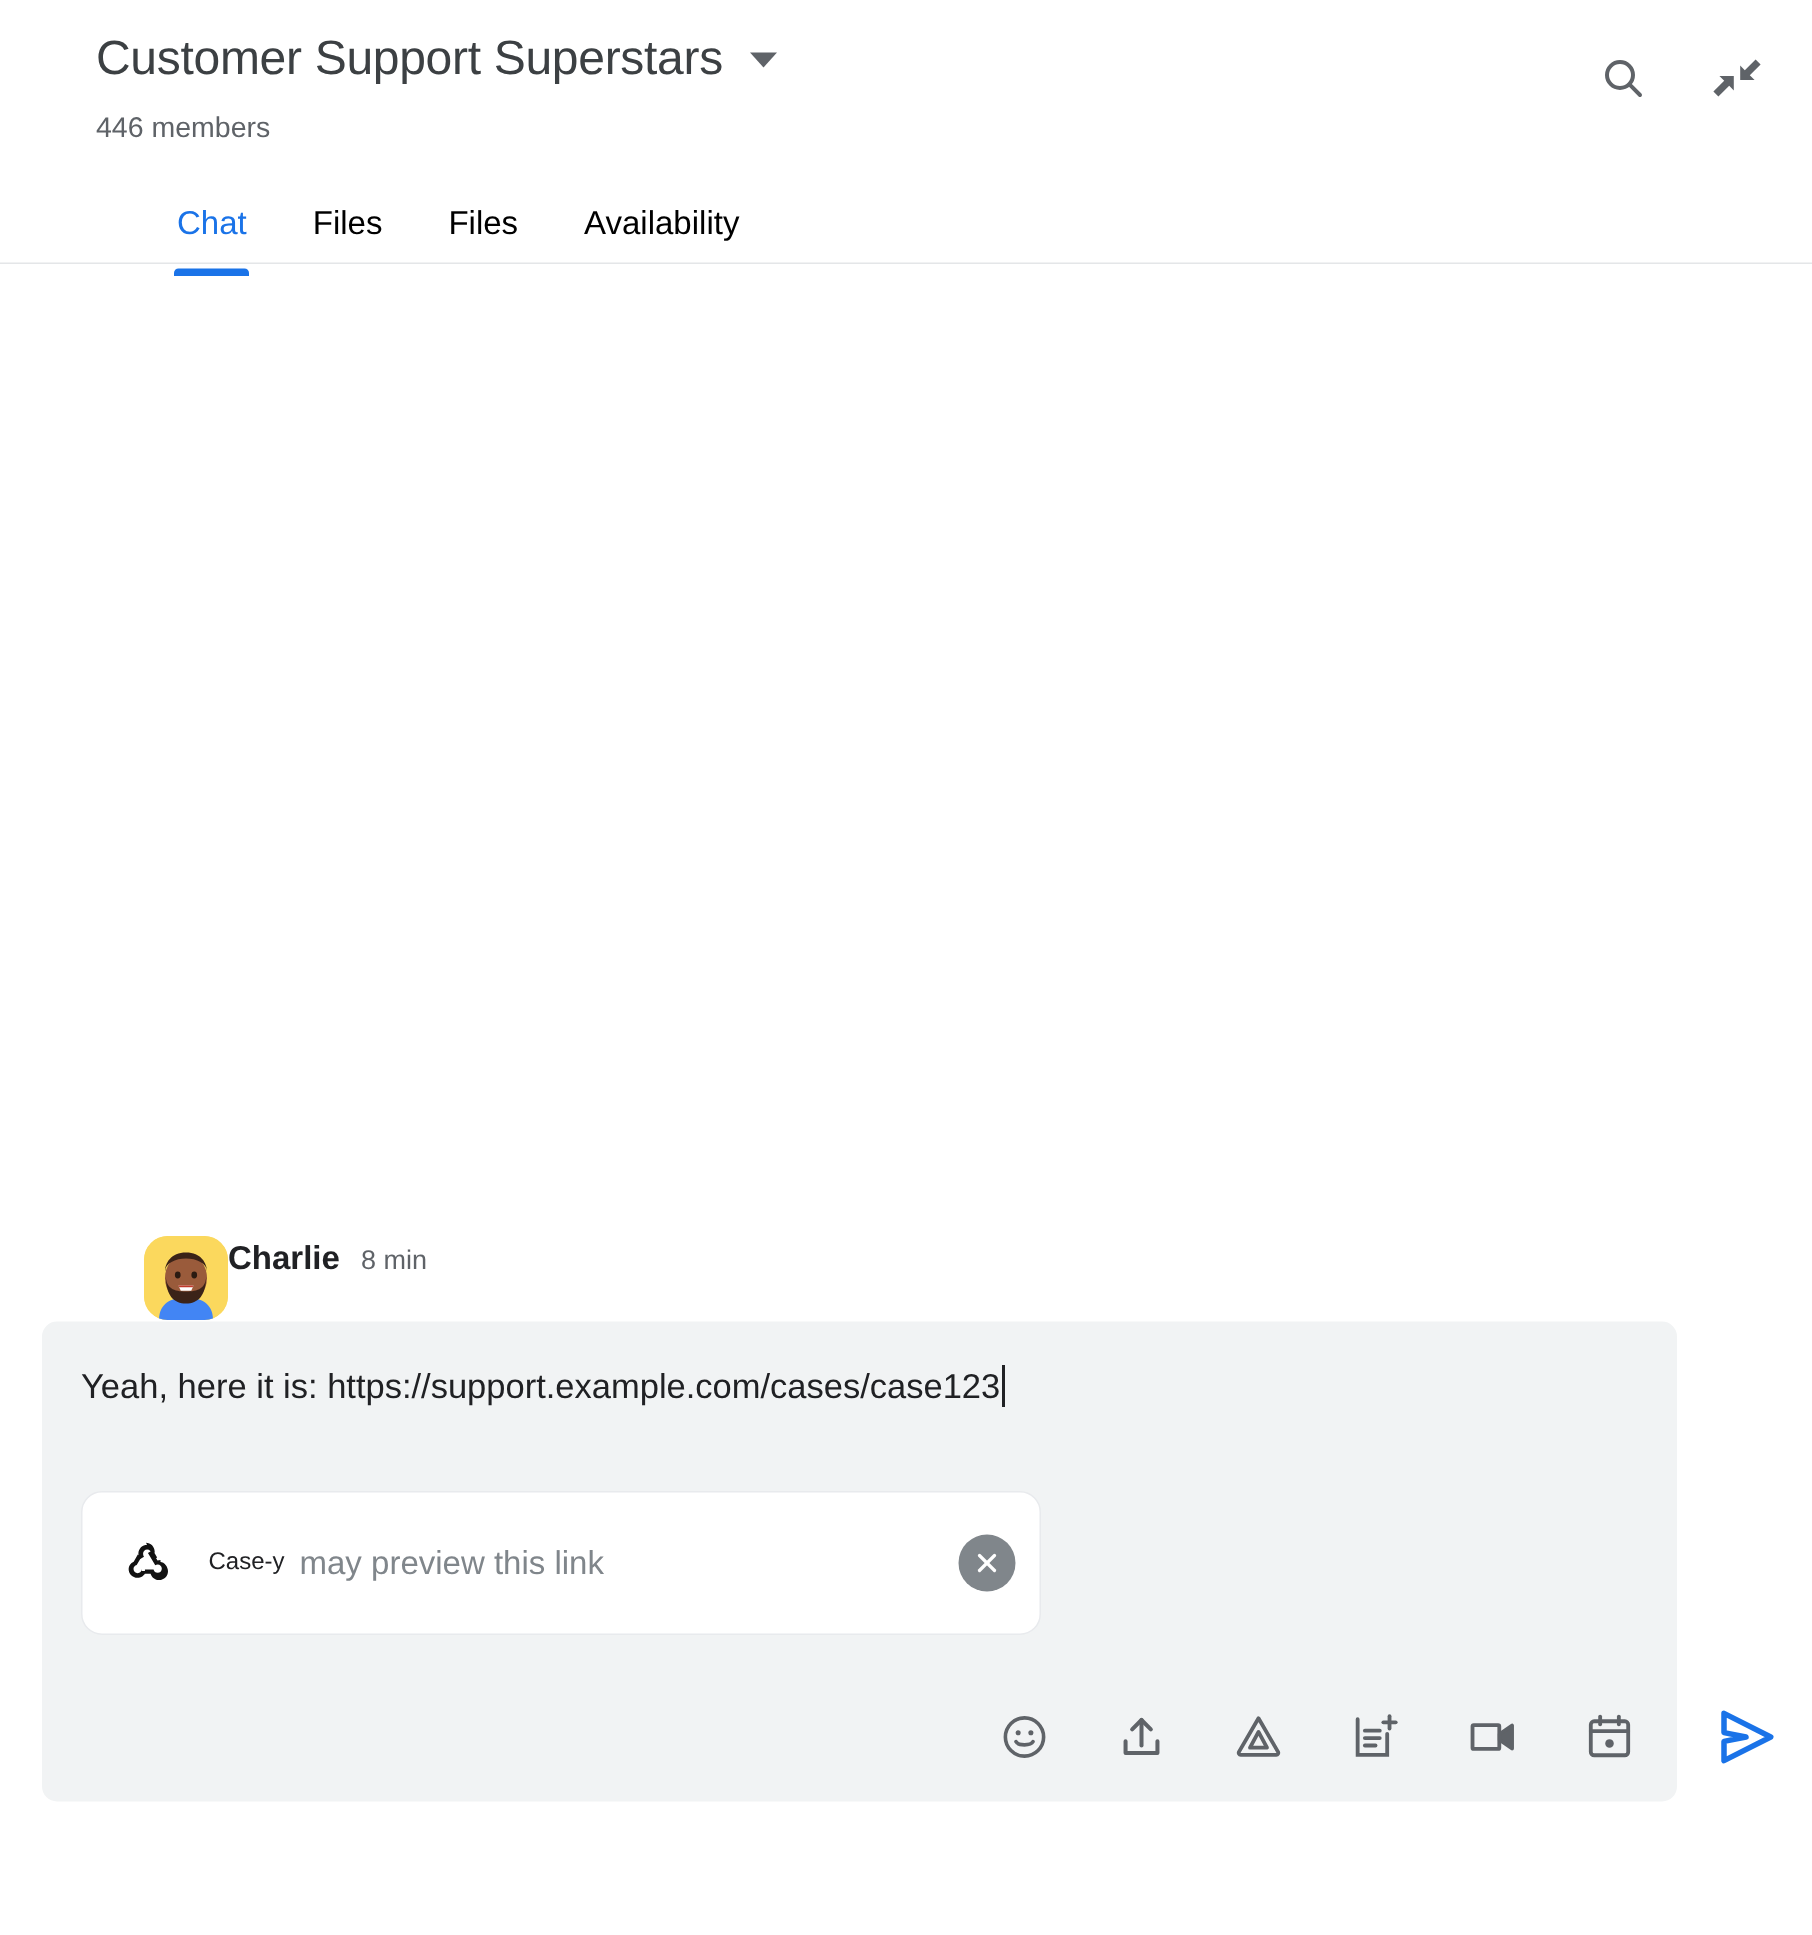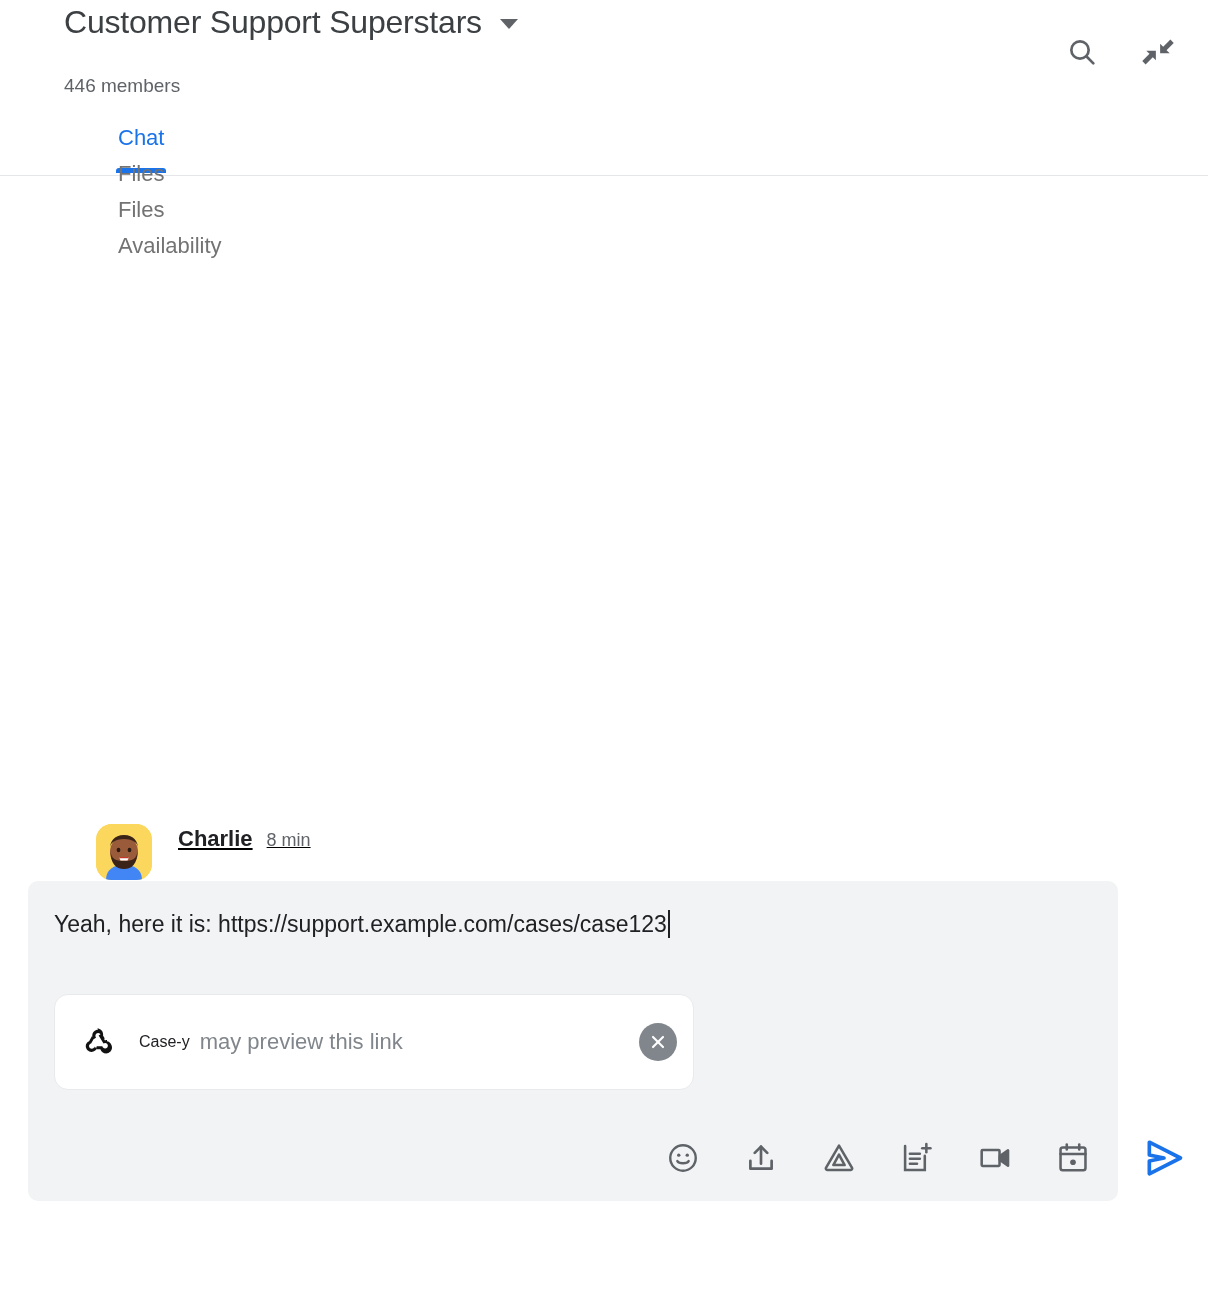--- a/index.html
+++ b/index.html
@@ -10,21 +10,21 @@
     font-family: "Liberation Sans", sans-serif;
     -webkit-font-smoothing: antialiased;
   }
 
   .app { position: relative; width: 1208px; height: 1290px; overflow: hidden; background:#fff; }
 
   
   .header { position: relative; height: 176px; }
 
   .title-row {
-    position: absolute; left: 64px; top: 2px;
+    position: absolute; left: 64px; top: 18px;
     display: flex; align-items: center; gap: 18px;
   }
   .room-title {
     font-size: 32px; color: #3c4043; font-weight: 400;
     letter-spacing: -0.2px; line-height: 40px; white-space: nowrap;
   }
   .caret-down {
     width: 0; height: 0;
     border-left: 9px solid transparent;
     border-right: 9px solid transparent;
@@ -47,47 +47,46 @@
     display: flex; align-items: center; justify-content: center;
     cursor: pointer;
   }
   .hicon svg { display: block; }
 
   
   .tabs {
     position: absolute; left: 0; top: 118px; right: 0;
     height: 58px;
     border-bottom: 1px solid #e4e6e8;
-    display: flex; align-items: flex-start;
+    display: flex; align-items: center;
     padding-left: 96px;
-    flex-direction: column;
   }
   .tab {
     position: relative;
-    font-size: 22px; color: #737373;
+    font-size: 22px; color: #000000;
     padding: 4px 22px 0 22px;
     line-height: 32px;
     cursor: pointer;
     white-space: nowrap;
   }
   .tab.active { color: #1a73e8; font-weight: 500; }
   .tab.active::after {
     content: "";
     position: absolute;
     left: 20px; right: 20px; bottom: -19px;
     height: 5px; border-radius: 3px 3px 0 0;
     background: #1a73e8;
   }
 
   
   .messages { position: absolute; left: 0; right: 0; top: 177px; bottom: 410px; }
 
   .message {
     position: absolute; left: 96px; right: 96px; bottom: 0;
-    display: flex; gap: 26px; text-decoration: underline;
+    display: flex; 
   }
   .avatar {
     width: 56px; height: 56px; flex: 0 0 56px;
     border-radius: 28% / 28%;
     overflow: hidden; position: relative;
     background: #fbd85d;
   }
   .avatar svg { display: block; }
 
   .msg-body { flex: 1; min-width: 0; padding-top: 2px; }

